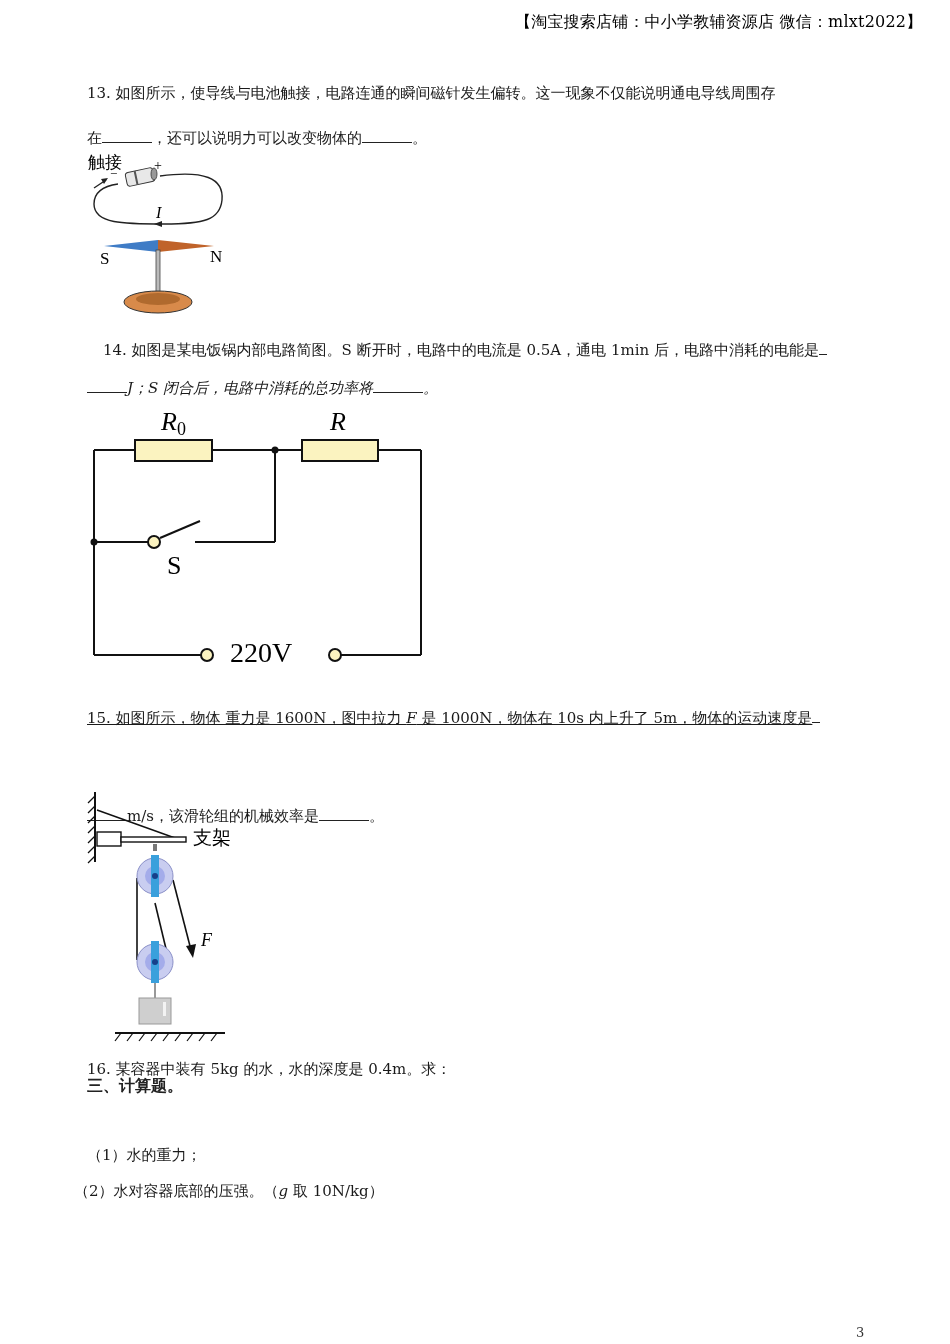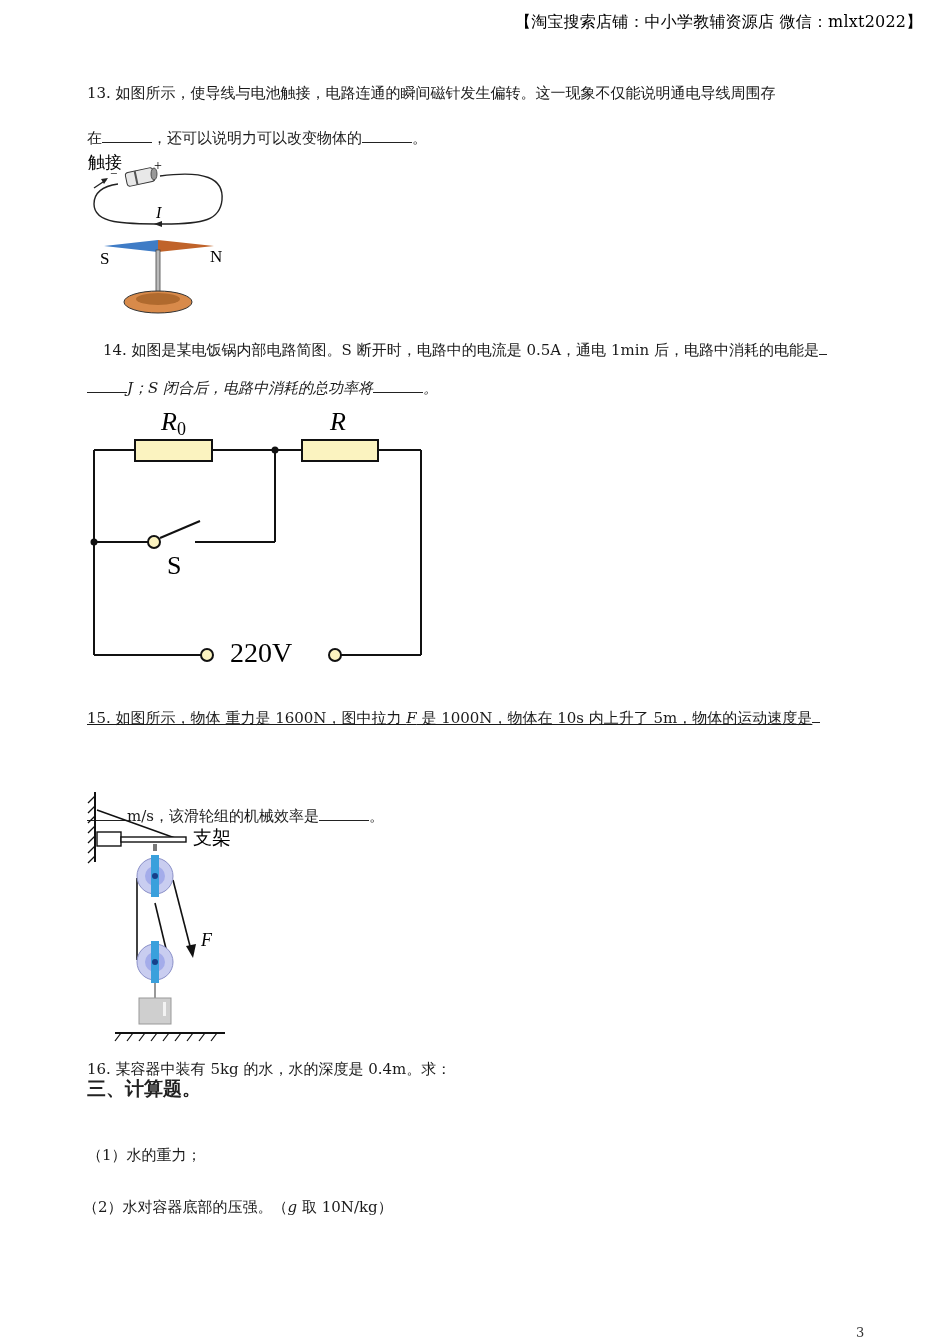--- a/index.html
+++ b/index.html
@@ -2,21 +2,21 @@
 <html><head>
 <meta charset="utf-8">
 <style>
   html, body { margin:0; padding:0; background:#ffffff; }
   body { width:950px; height:1344px; position:relative; overflow:hidden;
          font-family:"DejaVu Serif","Liberation Serif",serif; color:#222; }
   .abs { position:absolute; }
   .header { top:12px; left:515px; font-size:16px; letter-spacing:0.2px; white-space:nowrap; color:#000000; }
   .line { position:absolute; left:87px; font-size:15px; white-space:nowrap; color:#1a1a1a; }
   .blank { display:inline-block; border-bottom:1px solid #222; height:1em; vertical-align:baseline; }
-  .section-title { position:absolute; left:87px; top:1076px; font-size:19px; font-weight:bold;
+  .section-title { position:absolute; left:87px; top:1076px; font-size:16px; font-weight:bold;
                    font-family:"DejaVu Sans","Liberation Sans",sans-serif; white-space:nowrap; }
   .page-num { position:absolute; left:856px; top:1325px; font-size:13px; color:#333; }
   svg text { font-family:"Liberation Serif","DejaVu Serif",serif; }
   .ital { font-style:italic; }
 </style>
 </head>
 <body>
 
 <div class="abs header">【淘宝搜索店铺：中小学教辅资源店  微信：mlxt2022】</div>
 
@@ -155,17 +155,17 @@
     <line x1="108" y1="245" x2="102" y2="253"></line>
       <line x1="120" y1="245" x2="114" y2="253"></line>
     <line x1="132" y1="245" x2="126" y2="253"></line>
   </g>
 </svg>
 
 <div class="section-title">三、计算题。</div>
 
 <div class="line" style="top:1060px;">16. 某容器中装有 5kg 的水，水的深度是 0.4m。求：</div>
 <div class="line" style="top:1146px;left:87px;">（1）水的重力；</div>
-<div class="line" style="top:1182px;left:83px;margin-top:16px;">
+<div class="line" style="top:1182px;left:74px;">
   <span>（2）水对容器底部的压强。（</span><span class="ital">g</span><span> 取 10N/kg）</span>
 </div>
 
 <div class="page-num">3</div>
 
 </body></html>

